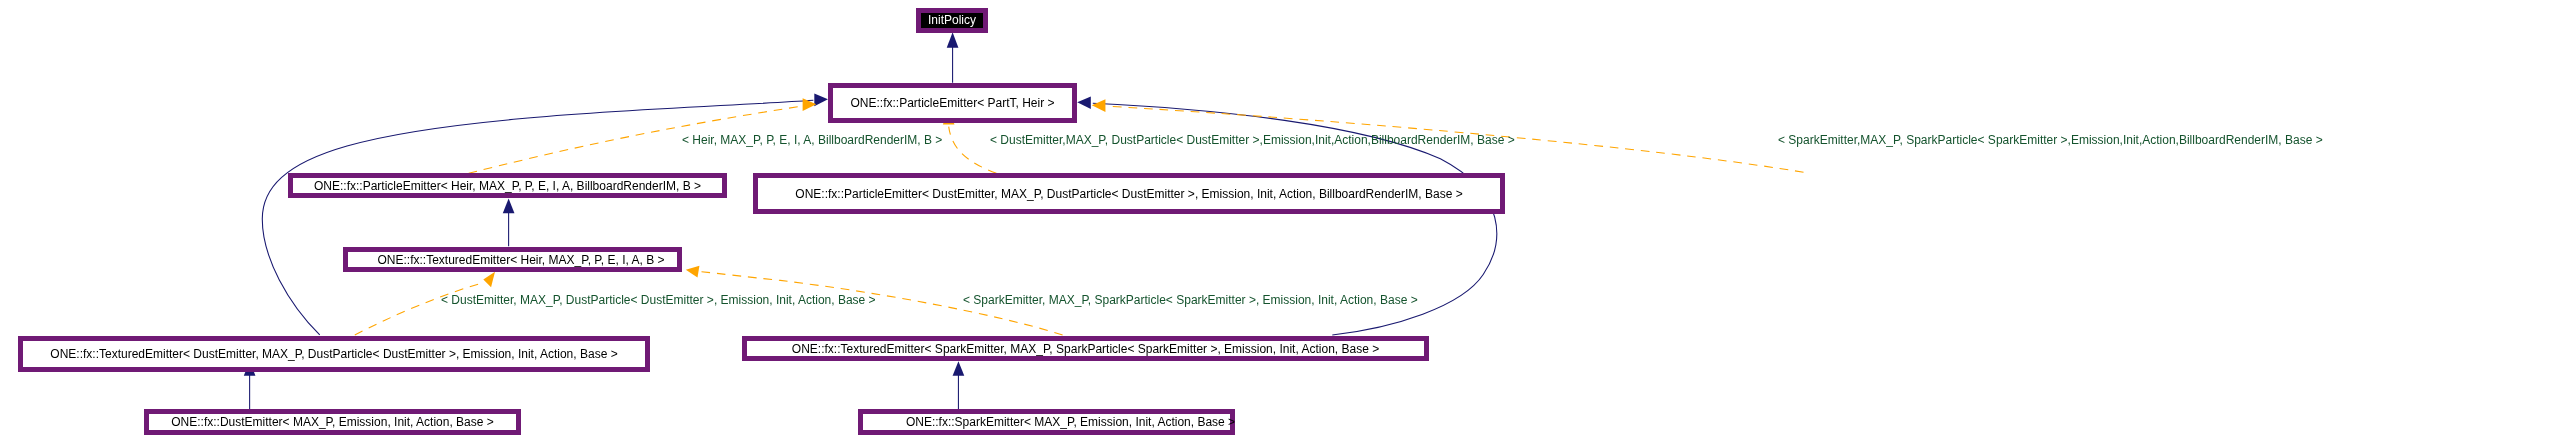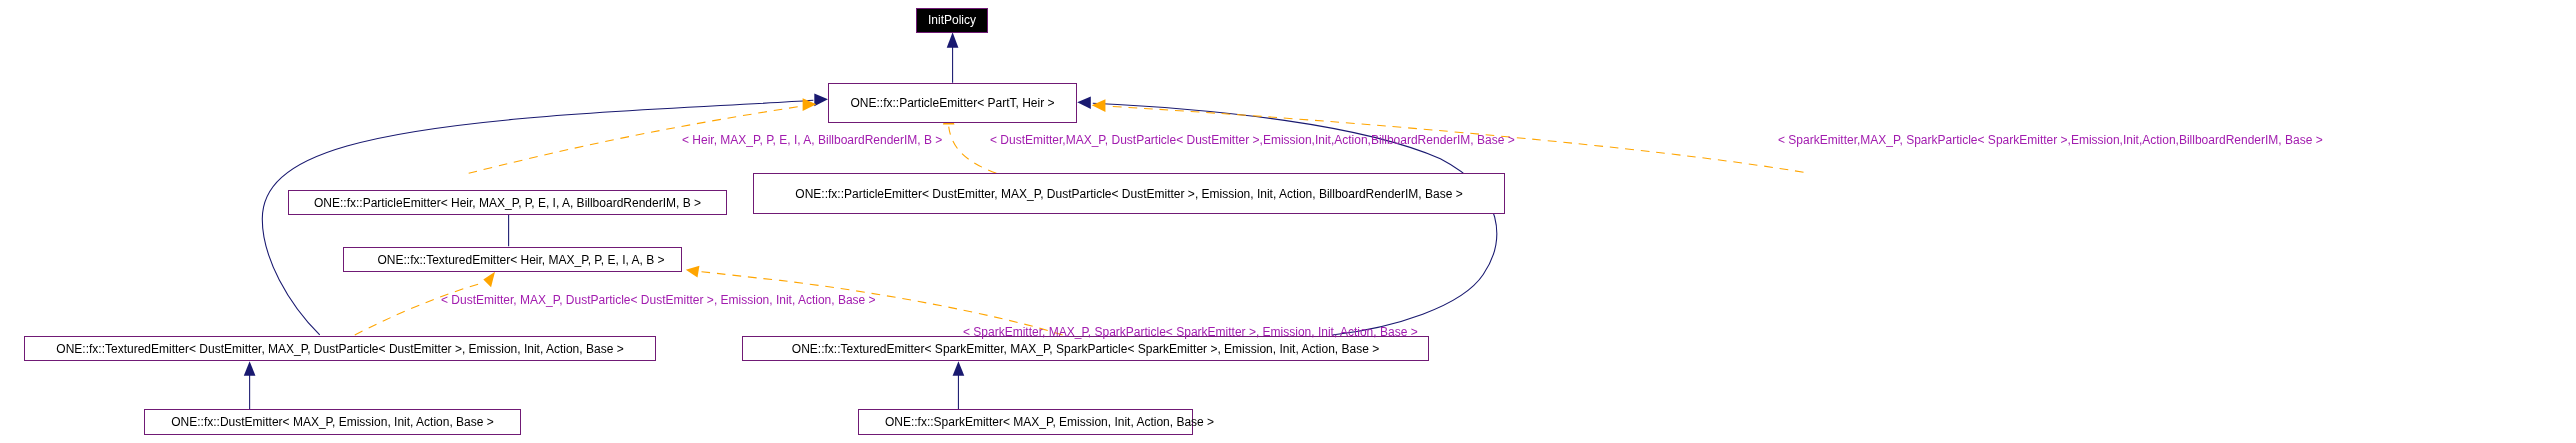--- a/index.html
+++ b/index.html
@@ -8,36 +8,36 @@
     width:2576px;height:443px;
     background:#ffffff;
     font-family:"Liberation Sans", sans-serif;
     font-size:12px;
     color:#000000;
   }
   #edges{position:absolute;left:0;top:0;width:2576px;height:443px;}
   .node{
     position:absolute;
     box-sizing:border-box;
-    border:1px solid #701a75;
+    border:5px solid #701a75;
     background:#ffffff;
     display:flex;align-items:center;justify-content:center;
     white-space:nowrap;
     overflow:visible;
     z-index:2;
   }
   .node.current{
     background:#000000;
     color:#ffffff;
   }
   .edge-label{
     position:absolute;
     white-space:nowrap;
     z-index:3;
-    color:#a21caf;
+    color:#14532d;
   }
   .inh{stroke:#191970;fill:none;stroke-width:1.1;}
   .inh-head{fill:#191970;stroke:none;}
   .tpl{stroke:#ffa500;fill:none;stroke-width:1.1;stroke-dasharray:9,7;}
   .tpl-head{fill:#ffa500;stroke:none;}
 </style>
 </head>
 <body>
 
 <div id="canvas">
@@ -75,39 +75,39 @@
     <polygon class="tpl-head" points="507,279 495,287 503,295"></polygon>
 
     <path class="tpl" d="M 1090,344 C 1020,322 900,300 800,288 C 762,284 738,281 718,279"></path>
     <polygon class="tpl-head" points="703,277 717,273 715,285"></polygon>
   </svg>
 
   <div class="node current" style="left:916px;top:7.8px;width:72px;height:25px;">InitPolicy</div>
 
   <div class="node" style="left:828px;top:83px;width:249px;height:40px;">ONE::fx::ParticleEmitter&lt; PartT, Heir &gt;</div>
 
-  <div class="node" style="left:288px;top:190px;width:439px;height:25px;">ONE::fx::ParticleEmitter&lt; Heir, MAX_P, P, E, I, A, BillboardRenderIM, B &gt;</div>
+  <div class="node" style="left:288px;top:173px;width:439px;height:25px;">ONE::fx::ParticleEmitter&lt; Heir, MAX_P, P, E, I, A, BillboardRenderIM, B &gt;</div>
 
   <div class="node" style="left:753px;top:173px;width:752px;height:41px;">ONE::fx::ParticleEmitter&lt; DustEmitter, MAX_P, DustParticle&lt; DustEmitter &gt;, Emission, Init, Action, BillboardRenderIM, Base &gt;</div>
 
 
   <div class="node" style="left:343px;top:247px;width:339px;height:25px;padding-left:17px;">ONE::fx::TexturedEmitter&lt; Heir, MAX_P, P, E, I, A, B &gt;</div>
 
-  <div class="node" style="left:24px;top:336px;width:632px;height:25px;">ONE::fx::TexturedEmitter&lt; DustEmitter, MAX_P, DustParticle&lt; DustEmitter &gt;, Emission, Init, Action, Base &gt;</div>
+  <div class="node" style="left:18px;top:336px;width:632px;height:36px;">ONE::fx::TexturedEmitter&lt; DustEmitter, MAX_P, DustParticle&lt; DustEmitter &gt;, Emission, Init, Action, Base &gt;</div>
 
   <div class="node" style="left:718px;top:336px;width:687px;height:25px;margin-left:24px;">ONE::fx::TexturedEmitter&lt; SparkEmitter, MAX_P, SparkParticle&lt; SparkEmitter &gt;, Emission, Init, Action, Base &gt;</div>
 
   <div class="node" style="left:144px;top:409px;width:377px;height:26px;">ONE::fx::DustEmitter&lt; MAX_P, Emission, Init, Action, Base &gt;</div>
 
-  <div class="node" style="left:858px;top:409px;width:335px;height:26px;padding-left:48px;">ONE::fx::SparkEmitter&lt; MAX_P, Emission, Init, Action, Base &gt;</div>
+  <div class="node" style="left:858px;top:409px;width:377px;height:26px;padding-left:48px;">ONE::fx::SparkEmitter&lt; MAX_P, Emission, Init, Action, Base &gt;</div>
 
   <div class="edge-label" style="left:682px;top:133px;">&lt; Heir, MAX_P, P, E, I, A, BillboardRenderIM, B &gt;</div>
 
   <div class="edge-label" style="left:990px;top:133px;">&lt; DustEmitter,MAX_P, DustParticle&lt; DustEmitter &gt;,Emission,Init,Action,BillboardRenderIM, Base &gt;</div>
 
   <div class="edge-label" style="left:1738px;top:133px;margin-left:40px;">&lt; SparkEmitter,MAX_P, SparkParticle&lt; SparkEmitter &gt;,Emission,Init,Action,BillboardRenderIM, Base &gt;</div>
 
   <div class="edge-label" style="left:441px;top:293px;">&lt; DustEmitter, MAX_P, DustParticle&lt; DustEmitter &gt;, Emission, Init, Action, Base &gt;</div>
 
-  <div class="edge-label" style="left:963px;top:293px;margin-top:32px;">&lt; SparkEmitter, MAX_P, SparkParticle&lt; SparkEmitter &gt;, Emission, Init, Action, Base &gt;</div>
+  <div class="edge-label" style="left:963px;top:293px;">&lt; SparkEmitter, MAX_P, SparkParticle&lt; SparkEmitter &gt;, Emission, Init, Action, Base &gt;</div>
 
 </div>
 
 
 </body></html>

